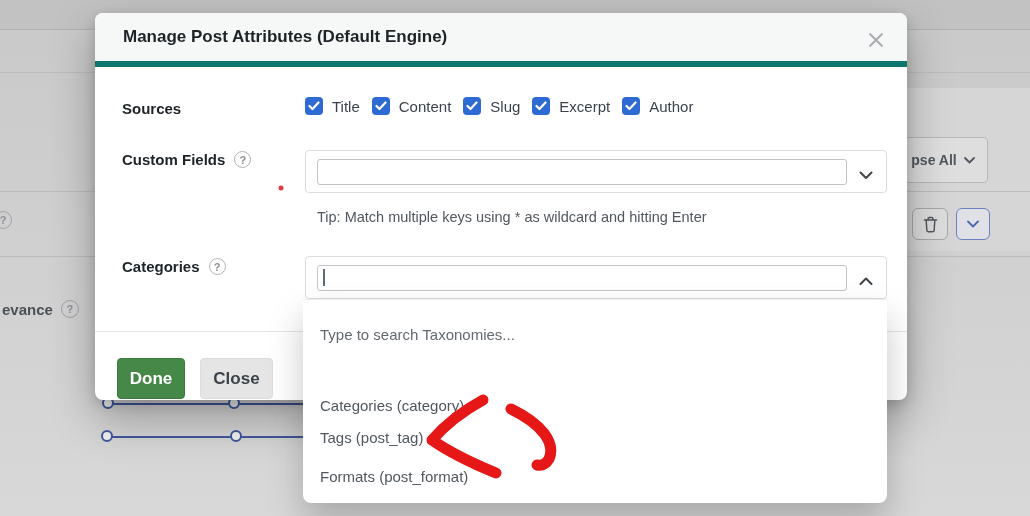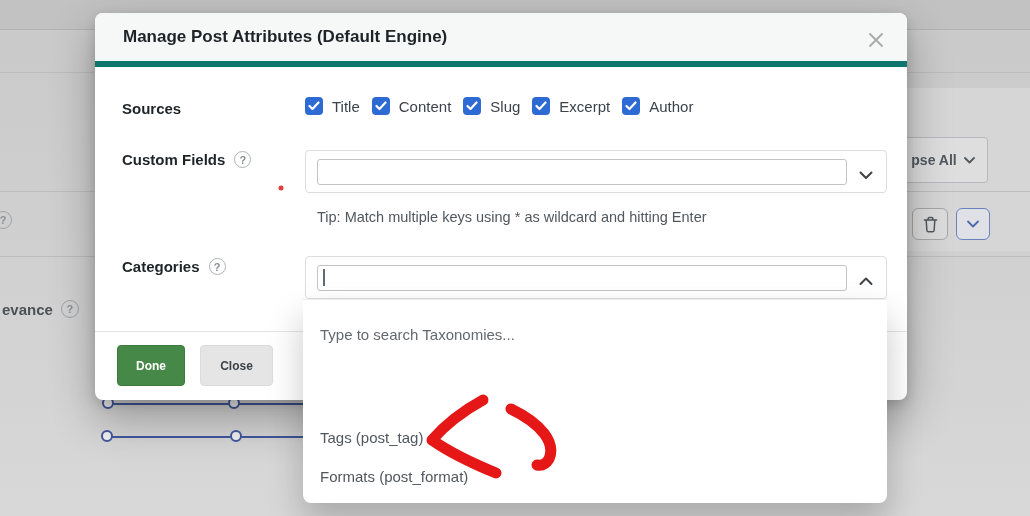--- a/index.html
+++ b/index.html
@@ -61,21 +61,21 @@
            border:1px solid #dcdcde; border-radius:4px; }
   .combo-input { position:absolute; left:11px; top:8px; width:530px; height:26px;
                  border:1px solid #c3c4c7; border-radius:3px; outline:none;
                  font-family:"Liberation Sans", sans-serif; font-size:14px; background:#fff; }
   .combo-chevron { position:absolute; right:13px; top:15px; cursor:pointer; }
   .text-caret { position:absolute; left:17px; top:12px; width:1.5px; height:17px; background:#5f6b7a; }
 
   .tip-text { position:absolute; left:222px; top:196px; font-size:14.5px; color:#50575e; }
 
   .footer-divider { position:absolute; left:0; top:318px; width:100%; height:1px; background:#e4e4e7; }
-  .btn { position:absolute; top:332px; height:41px; border-radius:4px; font-size:12px;
+  .btn { position:absolute; top:345px; height:41px; border-radius:4px; font-size:17px;
          font-weight:bold; cursor:pointer; font-family:"Liberation Sans", sans-serif; }
   .btn-done { left:22px; width:68px; background:#468847; border:1px solid #3d7a3e; color:#fff; }
   .btn-close { left:105px; width:73px; background:#e5e5e5; border:1px solid #dcdcde; color:#3c434a; }
 
   
   .panel { position:absolute; left:303px; top:299px; width:584px; height:204px; background:#fff;
            border-radius:0 0 8px 8px; border-top:1px solid #ececee;
            box-shadow:0 18px 35px rgba(0,0,0,0.22); z-index:20; }
   .panel-hint { position:absolute; left:17px; top:26px; font-size:15px; color:#646970; }
   .panel-heading { position:absolute; left:17px; top:61px; font-size:15px; font-weight:bold; color:#3c434a; }
@@ -222,20 +222,21 @@
       </span>
     </div>
 
     <div class="footer-divider"></div>
     <button class="btn btn-done">Done</button>
     <button class="btn btn-close">Close</button>
   </div>
 
   <div class="panel">
     <div class="panel-hint">Type to search Taxonomies...</div>
+    <div class="panel-option" style="top:97px">Categories (category)</div>
     <div class="panel-option" style="top:129px">Tags (post_tag)</div>
     <div class="panel-option" style="top:168px">Formats (post_format)</div>
   </div>
 
   <svg class="annotation" width="1030" height="516" viewBox="0 0 1030 516">
     <path d="M483,400 C461,412 445,425 432,440 C452,454 474,464 496,473" fill="none" stroke="#e51717" stroke-width="11" stroke-linecap="round" stroke-linejoin="round"></path>
     <path d="M511,409 C542,424 556,443 549,459 C546,464 542,466 537,465" fill="none" stroke="#e51717" stroke-width="11" stroke-linecap="round"></path>
     <circle cx="281" cy="188" r="2.5" fill="#e23c3c"></circle>
   </svg>
 

